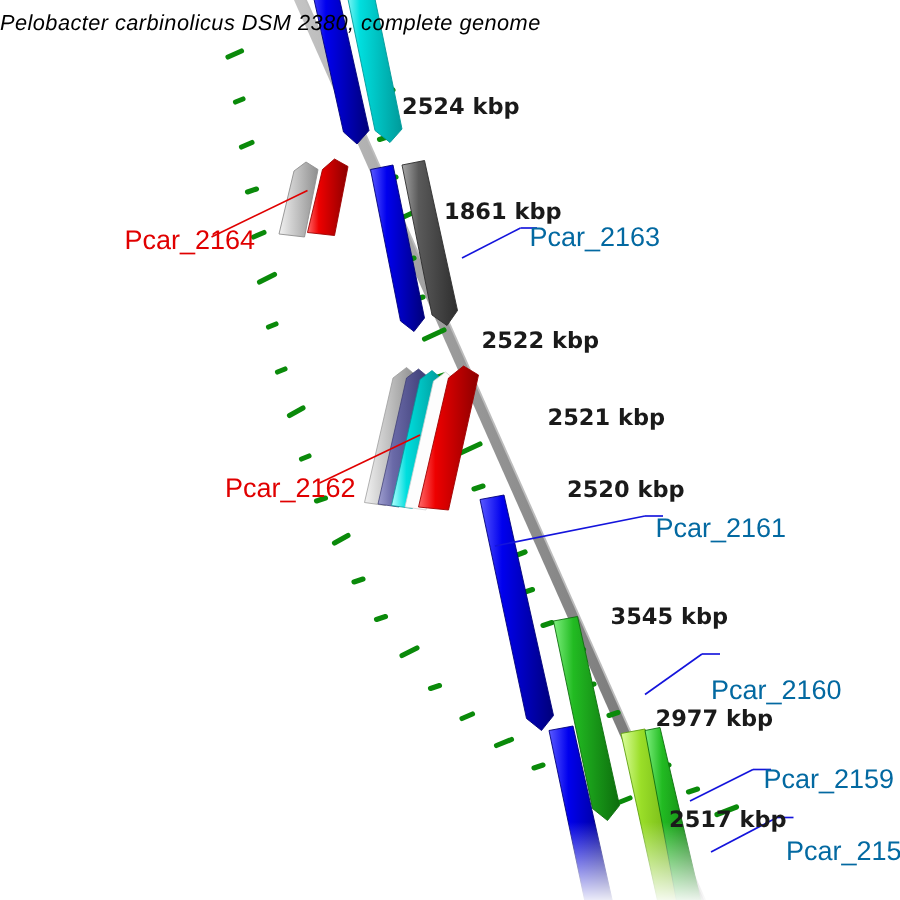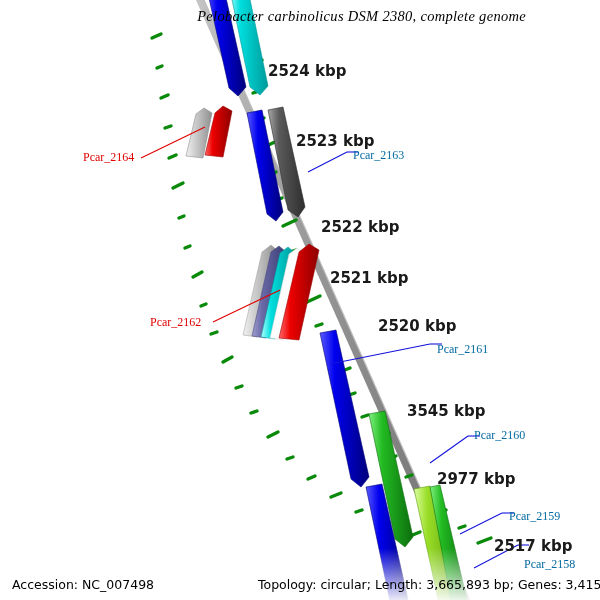--- a/index.html
+++ b/index.html
@@ -15,22 +15,22 @@
     width: 600px;
     height: 600px;
     background: #ffffff;
     overflow: hidden;
   }
   #title {
     position: absolute;
     left: 0;
     top: 8px;
     width: 526px;
-    text-align: right;
-    font-family: Liberation Serif, serif;
+    text-align: left;
+    font-family: Liberation Sans, sans-serif;
     font-style: italic;
     font-size: 14.5px;
     color: #000000;
     letter-spacing: 0.3px;
     z-index: 40;
     pointer-events: none;
   }
   #canvas {
     position: absolute;
     left: 0;
@@ -61,22 +61,22 @@
     position: absolute;
     font-family: "DejaVu Sans", sans-serif;
     font-size: 15px;
     font-weight: bold;
     color: #1a1a1a;
     white-space: nowrap;
     z-index: 30;
   }
   .gene-label {
     position: absolute;
-    font-family: Liberation Serif, serif;
-    font-size: 12px;
+    font-family: Liberation Sans, sans-serif;
+    font-size: 18px;
     white-space: nowrap;
     z-index: 30;
   }
   .gene-label.fwd { color: #0369a1; }
   .gene-label.rev { color: #e00000; }
 </style>
 </head>
 <body>
 
 <div id="app">
@@ -255,34 +255,30 @@
       <line x1="430" y1="463" x2="468" y2="436" stroke="#1414dc" stroke-width="1.1"></line>
       <line x1="468" y1="436" x2="480" y2="436" stroke="#1414dc" stroke-width="1.1"></line>
       <line x1="460" y1="534" x2="502" y2="513" stroke="#1414dc" stroke-width="1.1"></line>
       <line x1="502" y1="513" x2="514" y2="513" stroke="#1414dc" stroke-width="1.1"></line>
       <line x1="474" y1="568" x2="518" y2="545" stroke="#1414dc" stroke-width="1.1"></line>
       <line x1="518" y1="545" x2="529" y2="545" stroke="#1414dc" stroke-width="1.1"></line>
     </g>
   </svg>
 
   <div class="tick-label" style="left:268px; top:62px;">2524 kbp</div>
-  <div class="tick-label" style="left:296px; top:132px;">2523 kbp</div>
+  <div class="tick-label" style="left:296px; top:132px;">1861 kbp</div>
   <div class="tick-label" style="left:321px; top:218px;">2522 kbp</div>
-  <div class="tick-label" style="left:330px; top:269px;text-align:center;">2521 kbp</div>
+  <div class="tick-label" style="left:365px; top:269px;text-align:center;">2521 kbp</div>
   <div class="tick-label" style="left:378px; top:317px;">2520 kbp</div>
   <div class="tick-label" style="left:407px; top:402px;">3545 kbp</div>
   <div class="tick-label" style="left:437px; top:470px;">2977 kbp</div>
-  <div class="tick-label" style="left:494px; top:537px;">2517 kbp</div>
+  <div class="tick-label" style="left:446px; top:537px;">2517 kbp</div>
 
   <div class="gene-label rev" style="left:83px; top:150px;">Pcar_2164</div>
   <div class="gene-label fwd" style="left:353px; top:148px;">Pcar_2163</div>
   <div class="gene-label rev" style="left:150px; top:315px;">Pcar_2162</div>
   <div class="gene-label fwd" style="left:437px; top:342px;">Pcar_2161</div>
-  <div class="gene-label fwd" style="left:474px; top:428px;">Pcar_2160</div>
+  <div class="gene-label fwd" style="left:474px; top:450px;">Pcar_2160</div>
   <div class="gene-label fwd" style="left:509px; top:509px;">Pcar_2159</div>
   <div class="gene-label fwd" style="left:524px; top:541px;margin-top:16px;">Pcar_2158</div>
 
-  <div id="statusbar">
-    <div id="status-accession" class="status-text">Accession: NC_007498</div>
-    <div id="status-info" class="status-text">Topology: circular; Length: 3,665,893 bp; Genes: 3,415</div>
-  </div>
 
 </div>
 
 </body></html>

